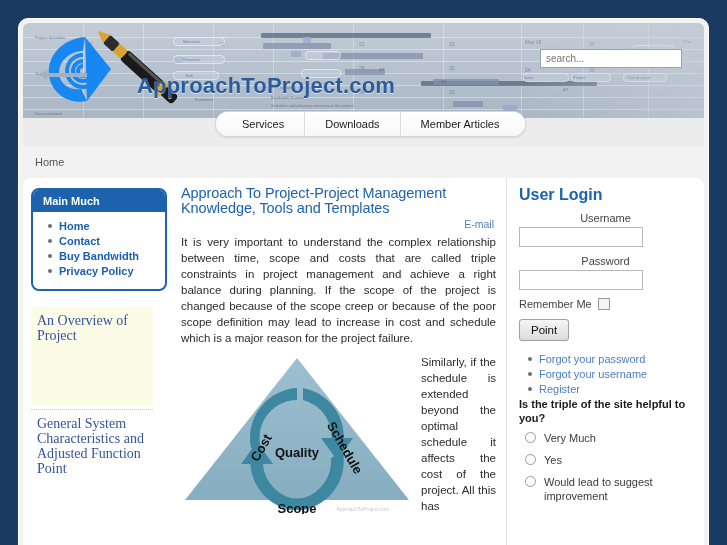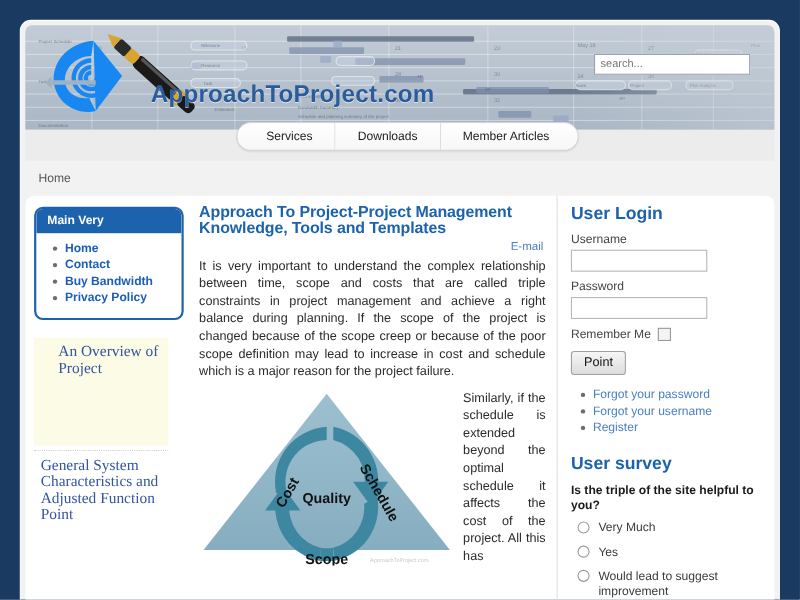--- a/index.html
+++ b/index.html
@@ -189,21 +189,21 @@
   }
   .module-body li a {
     color: #1a5fb4; text-decoration: none; font-weight: bold;
   }
 
   .banner-ad {
     margin-top: 16px;
     width: 122px; height: 98px;
     background: #fbfbe6;
     border: 0;
-    padding: 6px 4px 0 22px;
+    padding: 6px 4px 0 6px;
   }
   .banner-ad .ad-title {
     font-family: "Liberation Serif", serif;
     font-size: 14px; line-height: 15px;
     color: #34549c;
   }
   .ad-divider {
     margin-top: 4px; width: 122px;
     border-top: 1px dotted #cccccc;
   }
@@ -216,21 +216,21 @@
   }
 
   
   .col-center {
     flex: 1 1 auto;
     padding: 8px 10px 0 6px;
     min-width: 0;
     position: relative;
   }
   .art-title {
-    font-size: 14.5px; font-weight: bold;
+    font-size: 14.5px; font-weight: normal;
     color: #1c62ad;
     line-height: 15px;
     margin: 0 0 2px 0;
     letter-spacing: -.1px;
   }
   .art-tools {
     text-align: right;
     font-size: 10.5px;
     padding-right: 2px;
     margin-bottom: 4px;
@@ -265,20 +265,21 @@
   }
   .side-h {
     font-size: 16px; font-weight: bold;
     color: #1c62ad;
     margin: 0 0 8px 0;
   }
   .side-h.second { margin-top: 16px; }
   .fld-label {
     font-size: 11px; color: #444;
     margin-bottom: 3px;
+    text-align: center;
   }
   .fld {
     width: 124px; height: 20px;
     border: 1px solid #b7b7b7;
     background: #fff;
     margin-bottom: 8px;
   }
   .fld input {
     width: 100%; height: 100%;
     border: 0; outline: 0; background: transparent;
@@ -457,21 +458,21 @@
     </div>
 
     <div class="crumbs">
       <span>Home</span>
     </div>
 
     <div class="body">
 
       <div class="col-left">
         <div class="module">
-          <div class="module-head">Main Very</div>
+          <div class="module-head">Main Much</div>
           <div class="module-body">
             <ul>
               <li>
                 <a href="#">Home</a>
               </li>
               <li>
                 <a href="#">Contact</a>
               </li>
               <li>
                 <a href="#">Buy Bandwidth</a>
@@ -564,21 +565,20 @@
             <a href="#">Forgot your password</a>
           </li>
           <li>
             <a href="#">Forgot your username</a>
           </li>
           <li>
             <a href="#">Register</a>
           </li>
         </ul>
 
-        <h2 class="side-h second">User survey</h2>
         <div class="poll-q">Is the triple of the site helpful to you?</div>
 
         <div class="poll-opt">
           <span class="radio"></span>
           <span>Very Much</span>
         </div>
         <div class="poll-opt">
           <span class="radio"></span>
           <span>Yes</span>
         </div>

